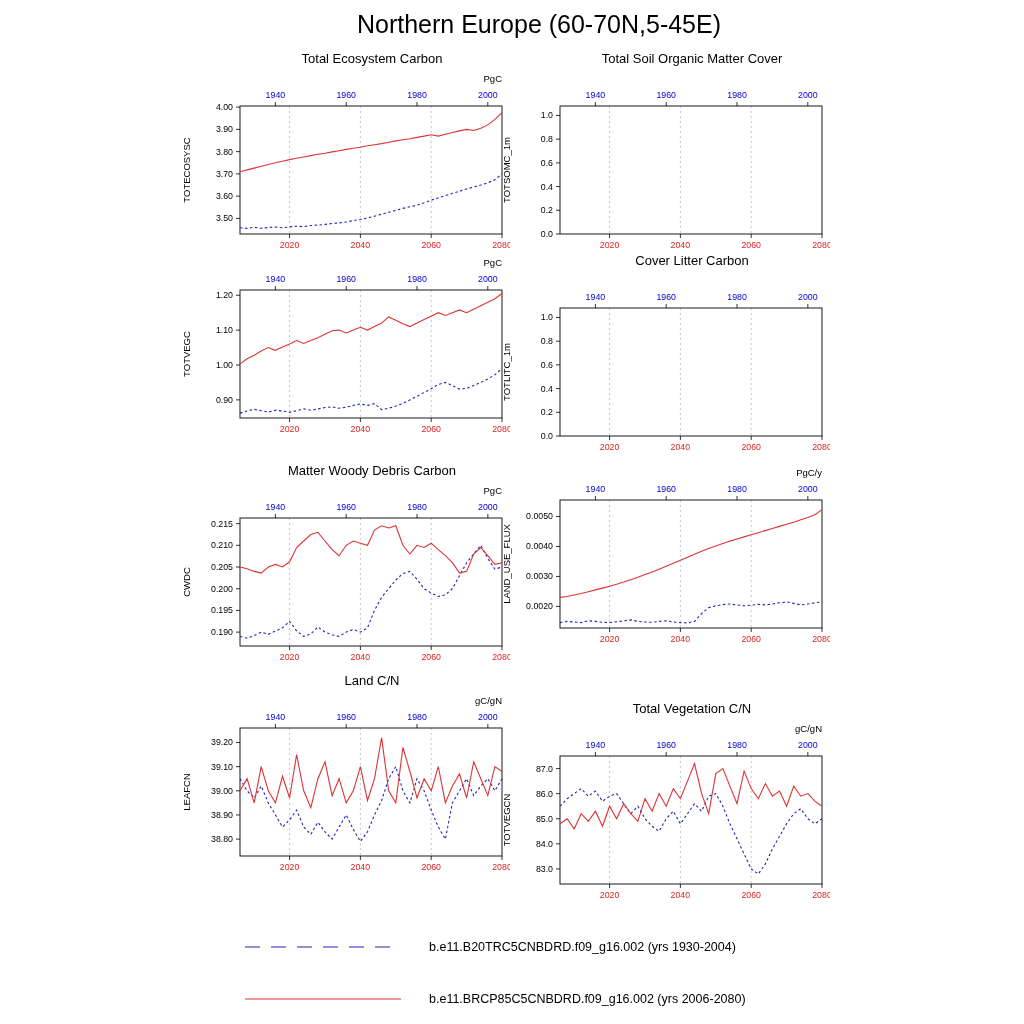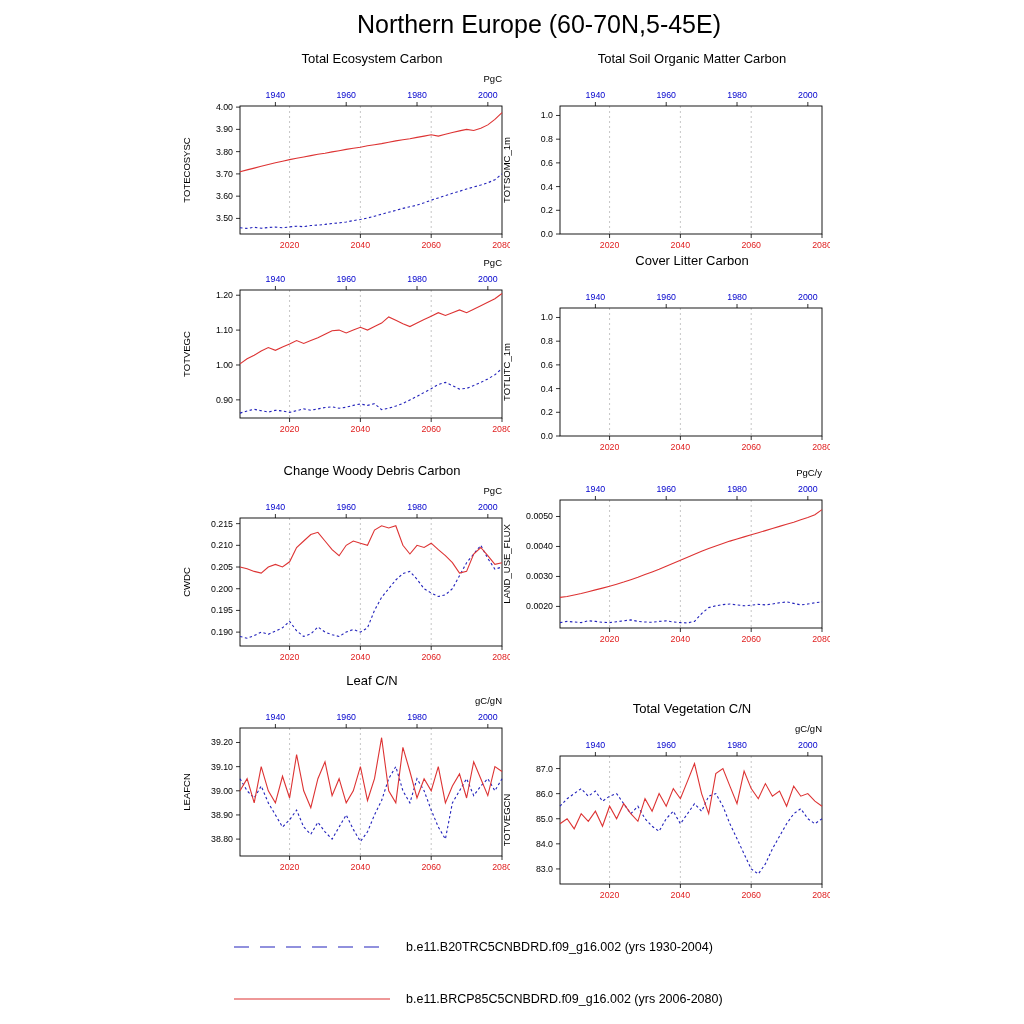--- a/index.html
+++ b/index.html
@@ -19,21 +19,21 @@
   svg.chart-svg{display:block;width:336px;height:190px;}
   svg text{font-family:"Liberation Sans",sans-serif;}
   #p0{left:174px;top:50px}
   #p1{left:494px;top:50px}
   #p2{left:174px;top:252px}
   #p3{left:494px;top:252px}
   #p4{left:174px;top:462px}
   #p5{left:494px;top:462px}
   #p6{left:174px;top:672px}
   #p7{left:494px;top:700px}
-  .legend-row{position:absolute;left:232px;display:flex;align-items:center;}
+  .legend-row{position:absolute;left:243px;display:flex;align-items:center;gap:12px;}
   #legend-row-0{top:940px}
   #legend-row-1{top:992px}
   svg.legend-line{width:160px;height:12px;margin-right:14px;flex:none;}
   .legend-label{font-size:12.5px;white-space:nowrap;}
 </style>
 </head>
 <body>
 
 <h1 class="main-title">Northern Europe (60-70N,5-45E)</h1>
 
@@ -72,21 +72,21 @@
       <text x="59" y="64.37391304347827" text-anchor="end" fill="#000" font-size="8.8">3.90</text>
       <line x1="62" y1="39.11304347826085" x2="66" y2="39.11304347826085" stroke="#000" stroke-width="0.8"></line>
       <text x="59" y="42.11304347826085" text-anchor="end" fill="#000" font-size="8.8">4.00</text>
       <text x="328" y="14" text-anchor="end" fill="#000" font-size="9.5">PgC</text>
       <text x="16" y="102" text-anchor="middle" fill="#000" font-size="9.5" transform="rotate(-90 16 102)">TOTECOSYSC</text>
       <polyline points="66.0,159.8 73.1,160.4 80.2,159.3 87.2,160.2 94.3,159.5 101.4,159.1 108.5,159.8 115.6,158.9 122.6,158.2 129.7,158.7 136.8,157.5 143.9,157.1 151.0,156.4 158.1,155.5 165.1,154.9 172.2,154.0 179.3,152.6 186.4,151.5 193.5,150.0 200.5,148.2 207.6,146.2 214.7,144.2 221.8,142.4 228.9,140.4 235.9,138.8 243.0,137.1 250.1,134.8 257.2,132.2 264.3,129.9 271.4,127.5 278.4,125.3 285.5,123.3 292.6,121.0 299.7,119.0 306.8,117.0 313.8,114.8 320.9,111.7 328.0,105.9" fill="none" stroke="#2222bb" stroke-width="1.1" stroke-dasharray="2.5 2.5"></polyline>
       <polyline points="66.0,103.7 73.1,101.9 80.2,100.1 87.2,98.3 94.3,96.5 101.4,94.8 108.5,93.2 115.6,91.6 122.6,90.3 129.7,89.0 136.8,87.6 143.9,86.3 151.0,85.2 158.1,83.9 165.1,82.7 172.2,81.4 179.3,80.3 186.4,79.2 193.5,77.8 200.5,76.7 207.6,75.6 214.7,74.3 221.8,72.9 228.9,71.8 235.9,70.7 243.0,69.4 250.1,68.1 257.2,66.7 264.3,68.1 271.4,66.3 278.4,64.5 285.5,62.9 292.6,61.4 299.7,62.5 306.8,60.3 313.8,56.9 320.9,51.4 328.0,44.7" fill="none" stroke="#dd3333" stroke-width="1.1"></polyline>
     </svg>
 </div>
 <div class="panel" id="p1">
-  <div class="panel-title">Total Soil Organic Matter Carbon</div>
+  <div class="panel-title">Total Soil Organic Matter Cover</div>
   <svg class="chart-svg" viewBox="0 0 336 190">
       <line x1="115.56756756756758" y1="38" x2="115.56756756756758" y2="166" stroke="#b8b8b8" stroke-width="0.8" stroke-dasharray="2 3"></line>
       <line x1="186.3783783783784" y1="38" x2="186.3783783783784" y2="166" stroke="#b8b8b8" stroke-width="0.8" stroke-dasharray="2 3"></line>
       <line x1="257.18918918918916" y1="38" x2="257.18918918918916" y2="166" stroke="#b8b8b8" stroke-width="0.8" stroke-dasharray="2 3"></line>
       <rect x="66" y="38" width="262" height="128" fill="none" stroke="#000000" stroke-width="0.9"></rect>
       <line x1="101.40540540540542" y1="38" x2="101.40540540540542" y2="34" stroke="#000" stroke-width="0.8"></line>
       <text x="101.40540540540542" y="30" text-anchor="middle" fill="#0000cd" font-size="8.8">1940</text>
       <line x1="172.21621621621622" y1="38" x2="172.21621621621622" y2="34" stroke="#000" stroke-width="0.8"></line>
       <text x="172.21621621621622" y="30" text-anchor="middle" fill="#0000cd" font-size="8.8">1960</text>
       <line x1="243.02702702702703" y1="38" x2="243.02702702702703" y2="34" stroke="#000" stroke-width="0.8"></line>
@@ -184,21 +184,21 @@
       <line x1="62" y1="94.8888888888889" x2="66" y2="94.8888888888889" stroke="#000" stroke-width="0.8"></line>
       <text x="59" y="97.8888888888889" text-anchor="end" fill="#000" font-size="8.8">0.6</text>
       <line x1="62" y1="71.18518518518519" x2="66" y2="71.18518518518519" stroke="#000" stroke-width="0.8"></line>
       <text x="59" y="74.18518518518519" text-anchor="end" fill="#000" font-size="8.8">0.8</text>
       <line x1="62" y1="47.481481481481495" x2="66" y2="47.481481481481495" stroke="#000" stroke-width="0.8"></line>
       <text x="59" y="50.481481481481495" text-anchor="end" fill="#000" font-size="8.8">1.0</text>
       <text x="16" y="102" text-anchor="middle" fill="#000" font-size="9.5" transform="rotate(-90 16 102)">TOTLITC_1m</text>
     </svg>
 </div>
 <div class="panel" id="p4">
-  <div class="panel-title">Change Woody Debris Carbon</div>
+  <div class="panel-title">Matter Woody Debris Carbon</div>
   <svg class="chart-svg" viewBox="0 0 336 190">
       <line x1="115.56756756756758" y1="38" x2="115.56756756756758" y2="166" stroke="#b8b8b8" stroke-width="0.8" stroke-dasharray="2 3"></line>
       <line x1="186.3783783783784" y1="38" x2="186.3783783783784" y2="166" stroke="#b8b8b8" stroke-width="0.8" stroke-dasharray="2 3"></line>
       <line x1="257.18918918918916" y1="38" x2="257.18918918918916" y2="166" stroke="#b8b8b8" stroke-width="0.8" stroke-dasharray="2 3"></line>
       <rect x="66" y="38" width="262" height="128" fill="none" stroke="#000000" stroke-width="0.9"></rect>
       <line x1="101.40540540540542" y1="38" x2="101.40540540540542" y2="34" stroke="#000" stroke-width="0.8"></line>
       <text x="101.40540540540542" y="30" text-anchor="middle" fill="#0000cd" font-size="8.8">1940</text>
       <line x1="172.21621621621622" y1="38" x2="172.21621621621622" y2="34" stroke="#000" stroke-width="0.8"></line>
       <text x="172.21621621621622" y="30" text-anchor="middle" fill="#0000cd" font-size="8.8">1960</text>
       <line x1="243.02702702702703" y1="38" x2="243.02702702702703" y2="34" stroke="#000" stroke-width="0.8"></line>
@@ -261,21 +261,21 @@
       <text x="59" y="87.46370023419203" text-anchor="end" fill="#000" font-size="8.8">0.0040</text>
       <line x1="62" y1="54.487119437939114" x2="66" y2="54.487119437939114" stroke="#000" stroke-width="0.8"></line>
       <text x="59" y="57.487119437939114" text-anchor="end" fill="#000" font-size="8.8">0.0050</text>
       <text x="328" y="14" text-anchor="end" fill="#000" font-size="9.5">PgC/y</text>
       <text x="16" y="102" text-anchor="middle" fill="#000" font-size="9.5" transform="rotate(-90 16 102)">LAND_USE_FLUX</text>
       <polyline points="66.0,160.6 73.1,159.4 80.2,160.0 87.2,160.6 94.3,158.8 101.4,159.4 108.5,160.3 115.6,160.6 122.6,159.7 129.7,158.8 136.8,157.9 143.9,159.4 151.0,160.0 158.1,160.3 165.1,159.4 172.2,158.8 179.3,160.0 186.4,160.6 193.5,160.9 200.5,159.4 207.6,151.6 214.7,145.6 221.8,143.8 228.9,142.6 235.9,142.0 243.0,142.9 250.1,143.8 257.2,143.2 264.3,142.3 271.4,142.9 278.4,142.0 285.5,140.8 292.6,139.9 299.7,141.4 306.8,142.9 313.8,142.0 320.9,140.8 328.0,139.9" fill="none" stroke="#2222bb" stroke-width="1.1" stroke-dasharray="2.5 2.5"></polyline>
       <polyline points="66.0,135.4 73.1,134.5 80.2,133.0 87.2,131.5 94.3,129.7 101.4,127.9 108.5,126.1 115.6,124.3 122.6,122.2 129.7,120.1 136.8,117.7 143.9,115.3 151.0,112.6 158.1,109.9 165.1,107.2 172.2,104.2 179.3,101.3 186.4,98.3 193.5,95.3 200.5,92.3 207.6,89.3 214.7,86.6 221.8,83.9 228.9,81.5 235.9,79.1 243.0,77.0 250.1,74.9 257.2,72.8 264.3,70.7 271.4,68.6 278.4,66.5 285.5,64.4 292.6,62.3 299.7,60.2 306.8,57.8 313.8,55.4 320.9,52.7 328.0,47.6" fill="none" stroke="#dd3333" stroke-width="1.1"></polyline>
     </svg>
 </div>
 <div class="panel" id="p6">
-  <div class="panel-title">Leaf C/N</div>
+  <div class="panel-title">Land C/N</div>
   <svg class="chart-svg" viewBox="0 0 336 190">
       <line x1="115.56756756756758" y1="38" x2="115.56756756756758" y2="166" stroke="#b8b8b8" stroke-width="0.8" stroke-dasharray="2 3"></line>
       <line x1="186.3783783783784" y1="38" x2="186.3783783783784" y2="166" stroke="#b8b8b8" stroke-width="0.8" stroke-dasharray="2 3"></line>
       <line x1="257.18918918918916" y1="38" x2="257.18918918918916" y2="166" stroke="#b8b8b8" stroke-width="0.8" stroke-dasharray="2 3"></line>
       <rect x="66" y="38" width="262" height="128" fill="none" stroke="#000000" stroke-width="0.9"></rect>
       <line x1="101.40540540540542" y1="38" x2="101.40540540540542" y2="34" stroke="#000" stroke-width="0.8"></line>
       <text x="101.40540540540542" y="30" text-anchor="middle" fill="#0000cd" font-size="8.8">1940</text>
       <line x1="172.21621621621622" y1="38" x2="172.21621621621622" y2="34" stroke="#000" stroke-width="0.8"></line>
       <text x="172.21621621621622" y="30" text-anchor="middle" fill="#0000cd" font-size="8.8">1960</text>
       <line x1="243.02702702702703" y1="38" x2="243.02702702702703" y2="34" stroke="#000" stroke-width="0.8"></line>

